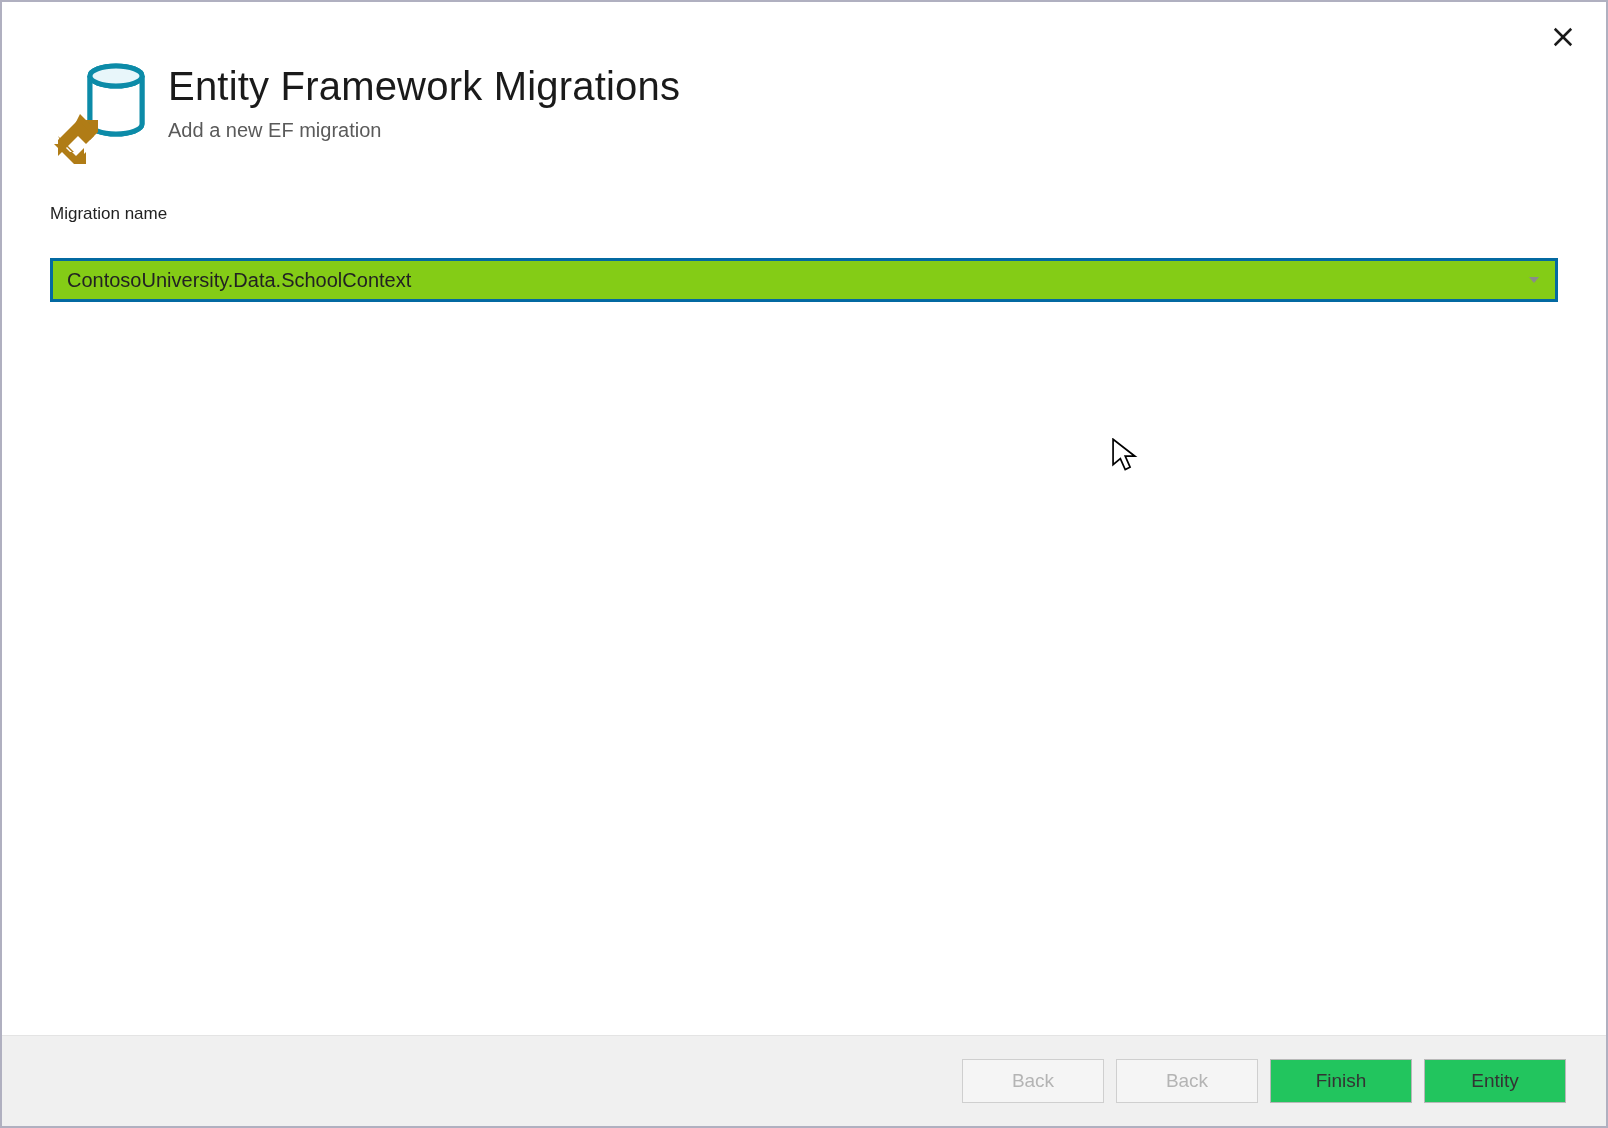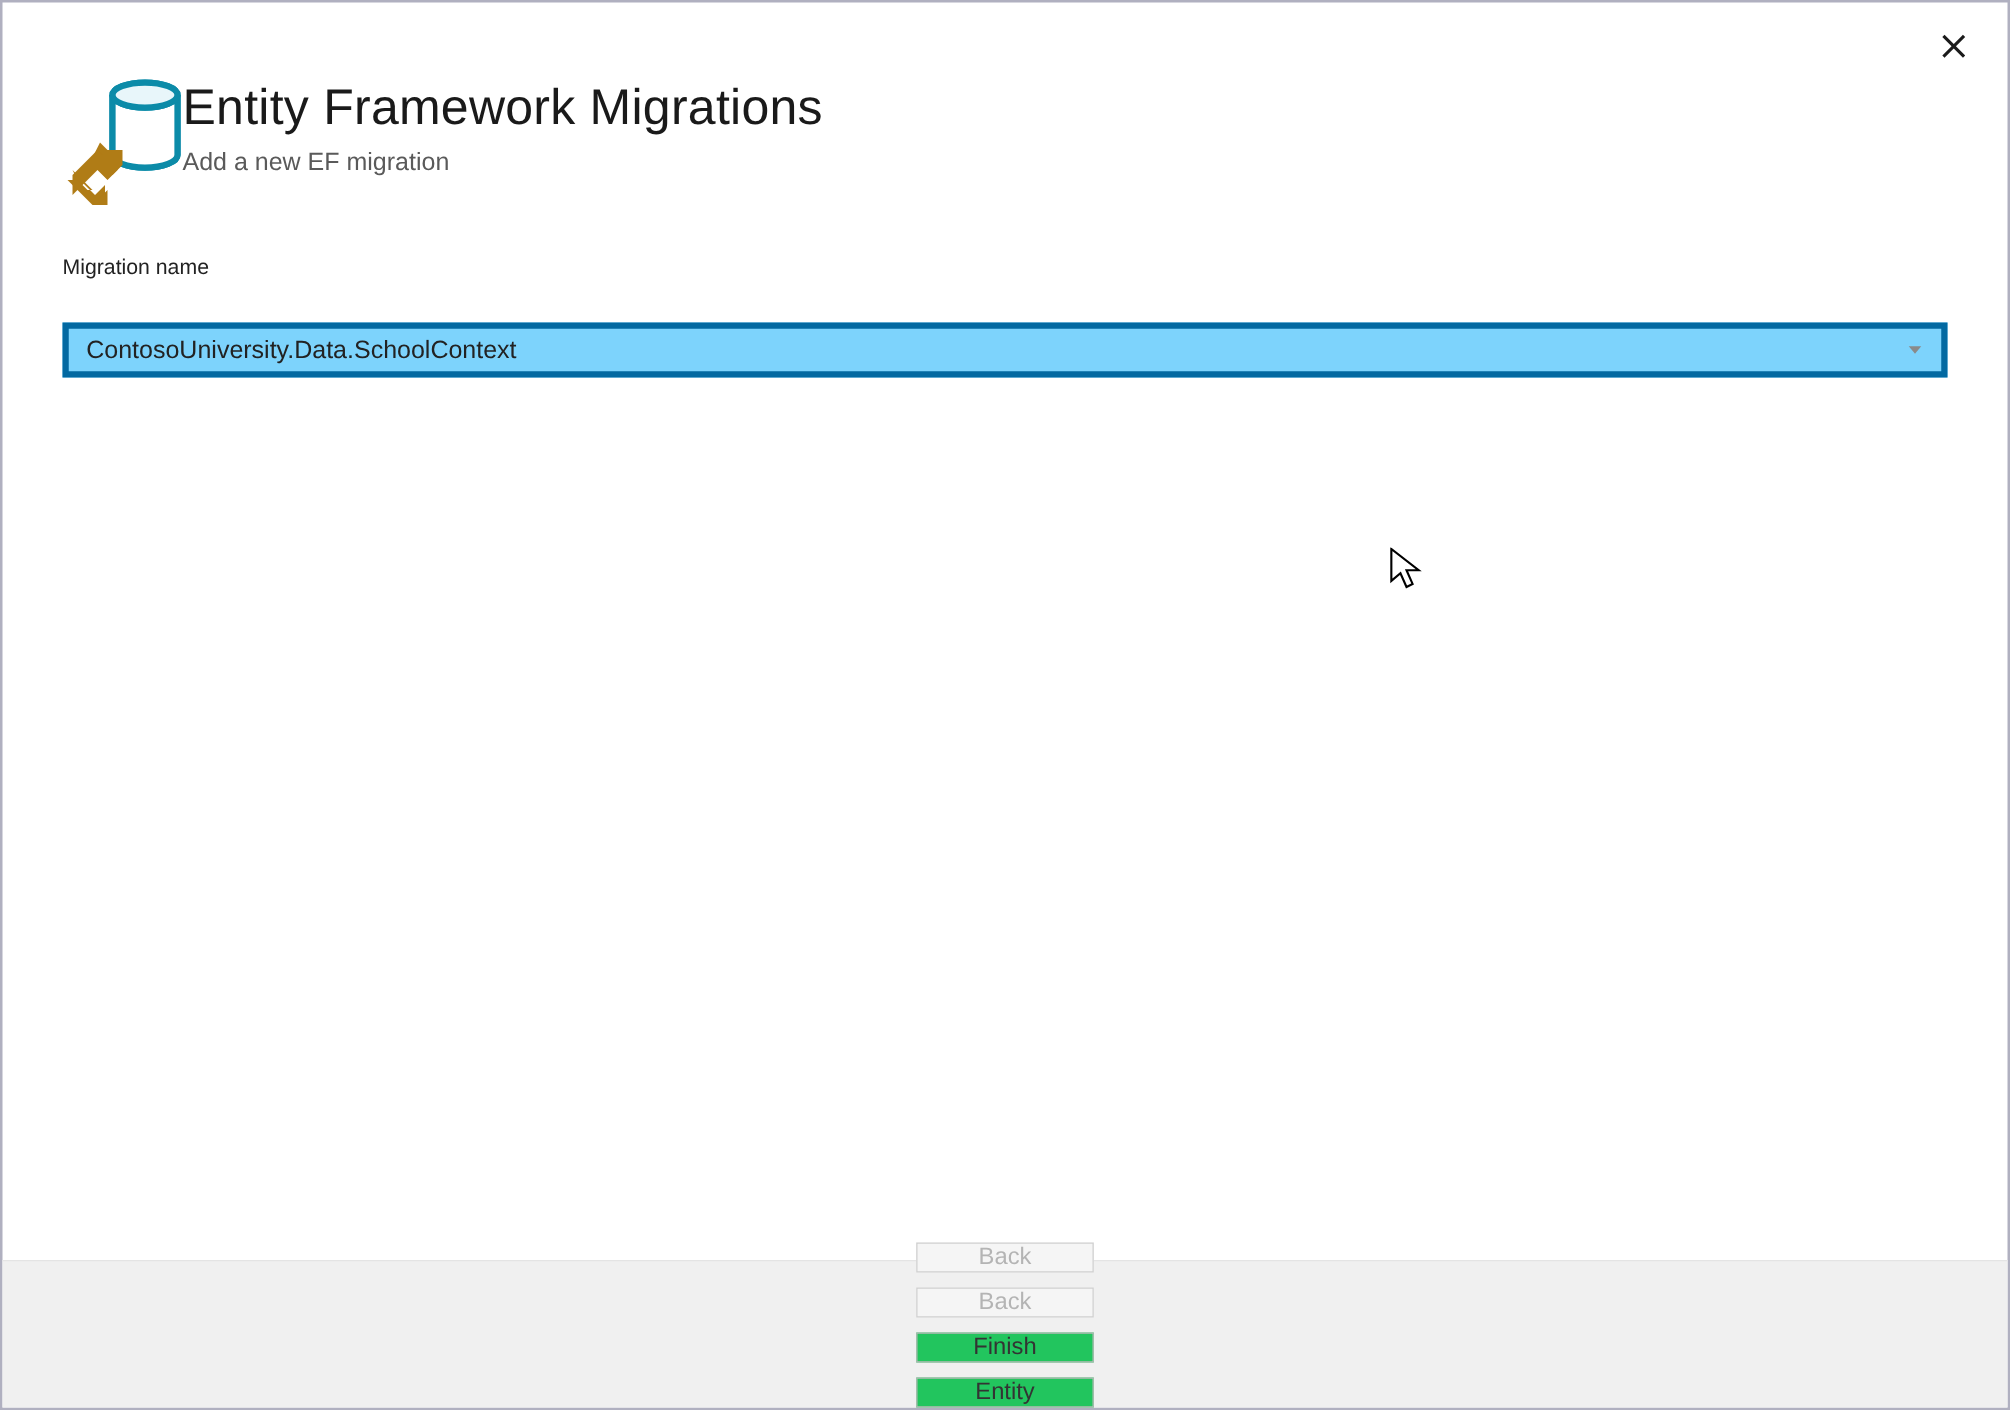--- a/index.html
+++ b/index.html
@@ -12,21 +12,21 @@
     background: #fff;
   }
   .close-btn {
     position: absolute; top: 18px; right: 26px;
     width: 34px; height: 34px; display: flex; align-items: center; justify-content: center;
     cursor: pointer; background: transparent; border: none;
   }
   .close-btn svg { width: 22px; height: 22px; }
 
   .header {
-    display: flex; align-items: flex-start; 
+    display: flex; align-items: flex-start; gap: 22px;
     padding: 56px 48px 16px 48px;
   }
   .header-icon { width: 96px; height: 110px; flex: 0 0 auto; }
   .header-text h1 {
     font-size: 40px; font-weight: 300; color: #1a1a1a; letter-spacing: 0.2px;
     margin-top: 6px;
   }
   .header-text .subtitle {
     font-size: 20px; color: #5a5a5a; margin-top: 10px; font-weight: 400;
   }
@@ -42,40 +42,40 @@
     width: 100%; height: 44px;
     border: 1px solid #c8c8da;
     padding: 0 14px;
     font-size: 20px; color: #222;
     font-family: inherit;
     background: #fff;
   }
 
   .combo {
     width: 100%; height: 44px;
-    border: 5px solid #0369a1;
+    border: 3px solid #0369a1;
     display: flex; align-items: center; justify-content: space-between;
     padding: 0 16px 0 14px;
     font-size: 20px; color: #222;
-    background: #7dd3fc;
+    background: #84cc16;
     cursor: pointer;
   }
   .combo .chevron {
     width: 0; height: 0;
     border-left: 5px solid transparent;
     border-right: 5px solid transparent;
     border-top: 6px solid #8a8a8a;
   }
 
   .footer {
-    height: 118px;
+    height: 91px;
     background: #f0f0f0;
     border-top: 1px solid #e4e4e4;
     display: flex; align-items: center; justify-content: flex-end;
-    gap: 12px; padding: 0 40px; flex-direction: column;
+    gap: 12px; padding: 0 40px;
   }
   .btn {
     min-width: 142px; height: 44px;
     border: 1px solid #b8b8b8;
     background: #22c55e;
     font-size: 19px; color: #333;
     font-family: inherit;
     cursor: pointer;
   }
   .btn:disabled {

